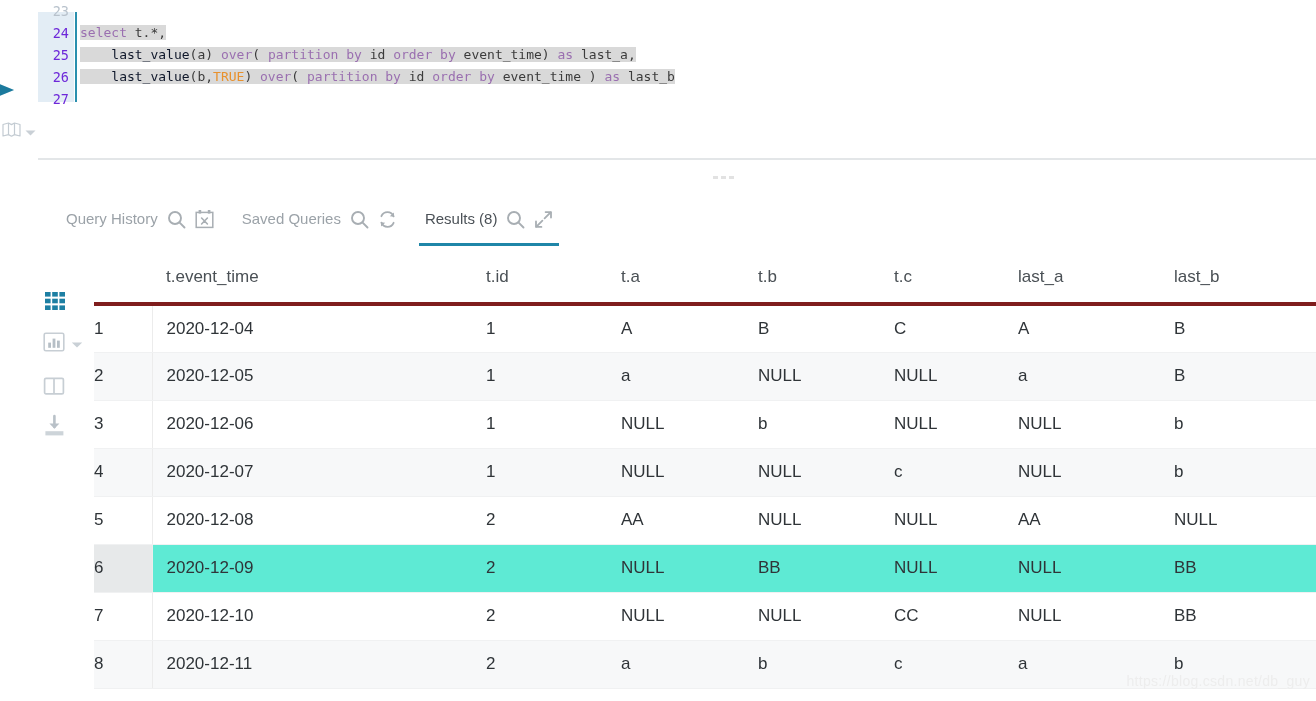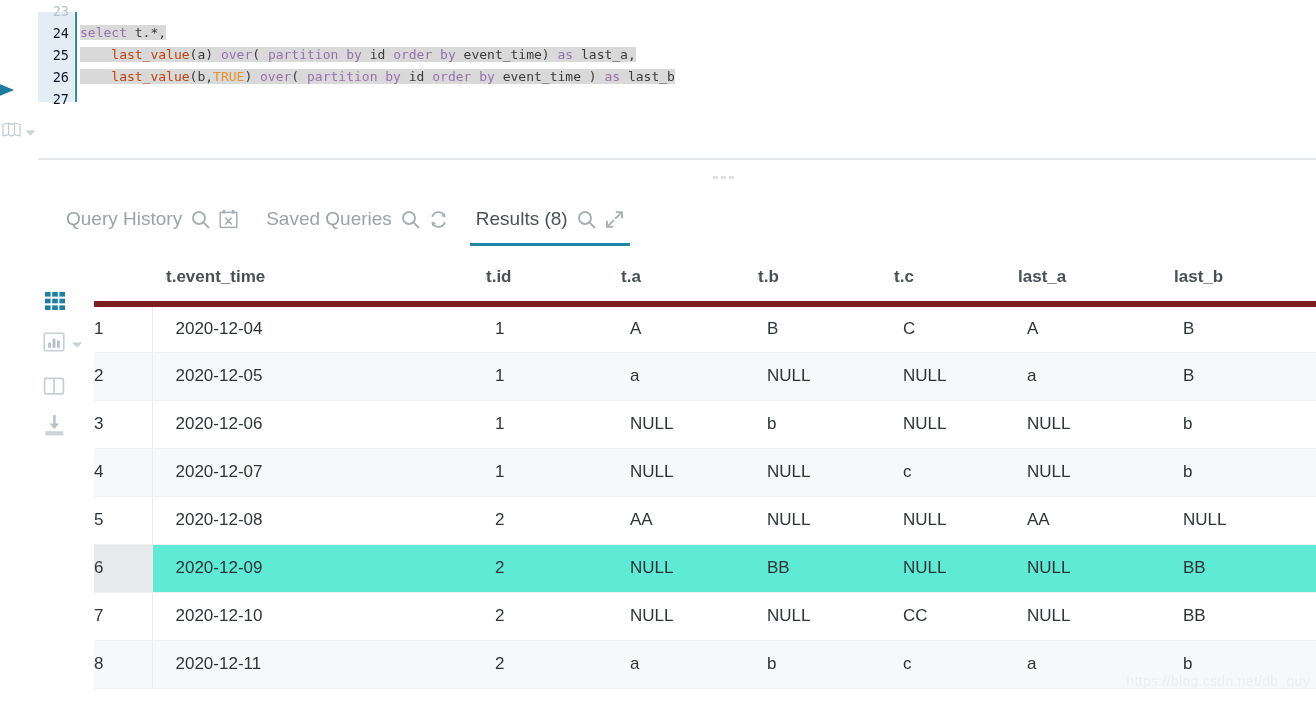--- a/index.html
+++ b/index.html
@@ -80,21 +80,21 @@
     position: relative;
     height: 22px;
     line-height: 22px;
     text-align: right;
     padding-right: 5px;
     font-family: "DejaVu Sans Mono", monospace;
     font-size: 13.5px;
     color: #9aa7b4;
   }
   .gutter-line.dim { color: #b8c2cc; }
-  .gutter-line.hot { color: #0f172a; }
+  .gutter-line.hot { color: #6d28d9; }
 
   .fold-bar {
     flex: 0 0 6px;
     width: 6px;
     position: relative;
     background: #fff;
   }
   .fold-bar .teal {
     position: absolute;
     left: 1px;
@@ -114,21 +114,21 @@
   }
 
   .cline {
     height: 22px;
     line-height: 22px;
     white-space: pre;
     color: #333333;
   }
   .cline .sel { background: #d9d9d9; }
   .kw    { color: #9a6fb0; }
-  .fn    { color: #c2410c; }
+  .fn    { color: #0f172a; }
   .lit   { color: #e8912d; }
   .plain { color: #3b3b3b; }
 
   
   .splitter {
     position: absolute;
     left: 38px; top: 158px;
     width: 1278px;
     height: 2px;
     background: #e3e6e8;
@@ -162,21 +162,21 @@
     display: flex;
     align-items: center;
     gap: 9px;
     height: 54px;
     padding: 0 14px;
     position: relative;
     cursor: pointer;
   }
   .tab:first-child { margin-left: 52px; }
   .tab-label {
-    font-size: 19px;
+    font-size: 15px;
     color: #9ba2a8;
     white-space: nowrap;
     line-height: 54px;
   }
   .tab.active .tab-label { color: #4b5157; }
   .tab .underline {
     position: absolute;
     left: 8px; right: 8px;
     bottom: 0;
     height: 3px;
@@ -221,24 +221,24 @@
     text-align: left;
     font-size: 17px;
     color: #2f3438;
     padding: 0;
     height: 48px;
     vertical-align: middle;
     white-space: nowrap;
     overflow: hidden;
   }
   table.results th {
-    font-weight: bold;
+    font-weight: normal;
     color: #4a5055;
     height: 52px;
-    border-bottom: 6px solid #7f1d1d;
+    border-bottom: 4px solid #7f1d1d;
     background: #ffffff;
   }
   col.c-num  { width: 58px;  }
   col.c-time { width: 320px; }
   col.c-id   { width: 135px; }
   col.c-a    { width: 137px; }
   col.c-b    { width: 136px; }
   col.c-c    { width: 124px; }
   col.c-la   { width: 156px; }
   col.c-lb   { width: 156px; }
@@ -250,21 +250,21 @@
     border-right: 1px solid #ececec;
     padding-right: 6px;
   }
   th.rownum-h { border-right: none; }
 
   tr.r-odd  td { background: #ffffff; }
   tr.r-even td { background: #f7f8f9; }
   tr.r-hover td { background: #5eead4; }
   tr.r-hover td.rownum { background: #e7e9ea; }
 
-  table.results td:not(.rownum) { padding-left: 23px; }
+  table.results td:not(.rownum) { padding-left: 14px; }
   table.results th:not(.rownum-h) { padding-left: 14px; }
   table.results tbody tr td { border-bottom: 1px solid #f0f1f2; }
 
   
   .watermark {
     position: absolute;
     right: 6px;
     bottom: 12px;
     font-size: 14px;
     color: #ededed;

